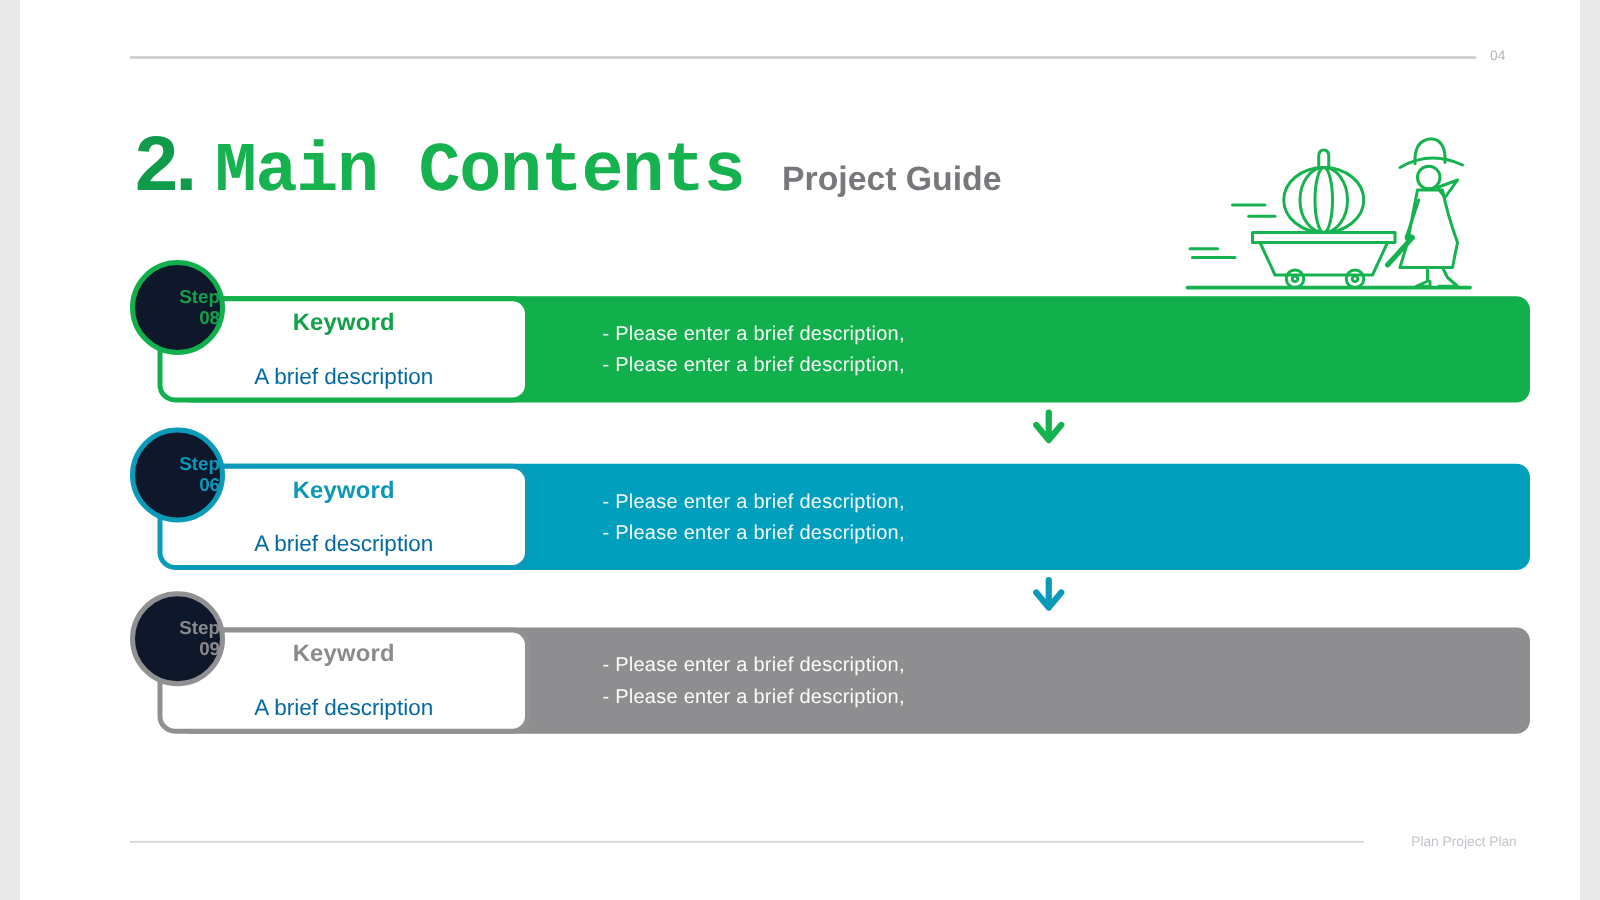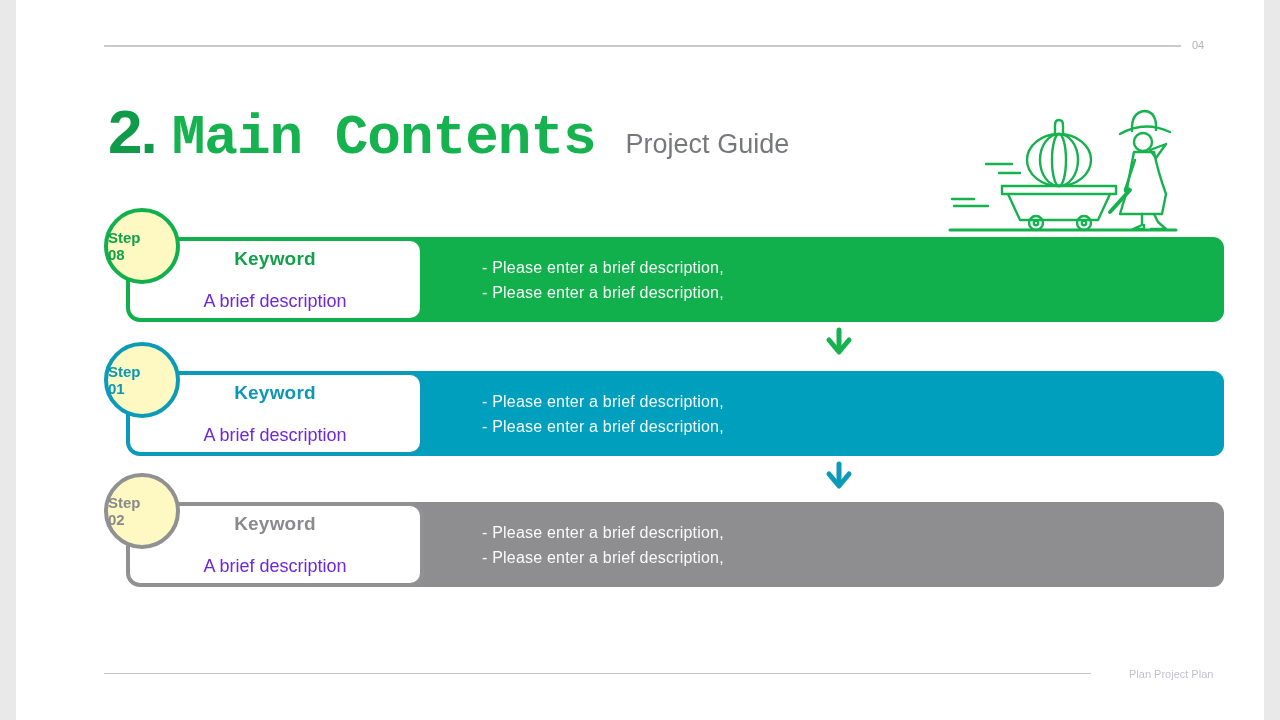--- a/index.html
+++ b/index.html
@@ -7,34 +7,34 @@
     position:relative;width:1248px;height:720px;background:#ffffff;
     font-family:"Liberation Sans","DejaVu Sans",sans-serif;overflow:hidden;margin:0 auto;
   }
   
   .top-rule{position:absolute;left:88px;top:45px;width:1077px;border-top:2px solid #cacace;}
   .page-number{position:absolute;left:1176px;top:39px;font-size:11px;color:#b2b2ba;}
   
   .title-block{position:absolute;left:92px;top:96px;display:flex;align-items:baseline;white-space:nowrap;}
   .title-number{font-size:62px;font-weight:bold;color:#0f9b49;letter-spacing:-2px;}
   .title-main{font-size:56px;font-weight:bold;color:#16b24f;margin-left:16px;letter-spacing:-1px;font-family:Liberation Mono, monospace;}
-  .title-subtitle{font-size:27px;font-weight:normal;color:#77787c;margin-left:30px;letter-spacing:0;}
+  .title-subtitle{font-size:27px;font-weight:bold;color:#77787c;margin-left:30px;letter-spacing:0;}
   
   .illustration{position:absolute;left:928px;top:100px;width:235px;height:135px;}
   .illustration svg{display:block;}
   
   .step-bar{position:absolute;left:126px;width:1082px;height:85px;border-radius:11px;z-index:1;
     display:flex;flex-direction:column;justify-content:center;box-sizing:border-box;padding-left:340px;}
   .bar-line{font-size:16px;line-height:25px;color:rgba(255,255,255,.96);letter-spacing:.2px;}
   .keyword-box{position:absolute;left:110px;width:298px;height:85px;background:#ffffff;border-radius:14px;
     box-sizing:border-box;z-index:2;display:flex;flex-direction:column;justify-content:center;align-items:center;gap:21px;}
   .keyword-label{font-size:19px;font-weight:bold;letter-spacing:.2px;}
-  .keyword-brief{font-size:18px;color:#6d28d9;}
-  .step-circle{position:absolute;left:88px;width:76px;height:76px;border-radius:50%;background:#fef9c3;
-    box-sizing:border-box;z-index:3;display:flex;flex-direction:column;justify-content:center;align-items:flex-start;
+  .keyword-brief{font-size:18px;color:#0369a1;}
+  .step-circle{position:absolute;left:88px;width:76px;height:76px;border-radius:50%;background:#0f172a;
+    box-sizing:border-box;z-index:3;display:flex;flex-direction:column;justify-content:center;align-items:flex-end;
     font-size:15px;font-weight:bold;line-height:17px;}
   
   .row-green .step-bar{background:#12b04c;}
   .row-green .keyword-box{border:4px solid #12b04c;}
   .row-green .keyword-label{color:#12a04a;}
   .row-green .step-circle{border:4px solid #12b04c;color:#12a04a;}
   .row-teal .step-bar{background:#009fbe;}
   .row-teal .keyword-box{border:4px solid #0b9ab8;}
   .row-teal .keyword-label{color:#0b97b5;}
   .row-teal .step-circle{border:4px solid #0b9ab8;color:#0b97b5;}
@@ -133,21 +133,21 @@
     <div class="step-bar">
       <div class="bar-line">- Please enter a brief description,</div>
       <div class="bar-line">- Please enter a brief description,</div>
     </div>
     <div class="keyword-box">
       <div class="keyword-label">Keyword</div>
       <div class="keyword-brief">A brief description</div>
     </div>
     <div class="step-circle">
       <span>Step</span>
-      <span>01</span>
+      <span>06</span>
     </div>
   </div>
 
   <div class="arrow-down arrow-2">
     <svg width="30" height="32" viewBox="0 0 30 32" fill="none" stroke="currentColor" stroke-width="5" stroke-linecap="round" stroke-linejoin="round">
       <path d="M15,3 V22"></path>
         <path d="M5,13 L15,25 L25,13"></path>
     </svg>
   </div>
 
@@ -155,20 +155,20 @@
     <div class="step-bar">
       <div class="bar-line">- Please enter a brief description,</div>
       <div class="bar-line">- Please enter a brief description,</div>
     </div>
     <div class="keyword-box">
       <div class="keyword-label">Keyword</div>
       <div class="keyword-brief">A brief description</div>
     </div>
     <div class="step-circle">
       <span>Step</span>
-      <span>02</span>
+      <span>09</span>
     </div>
   </div>
 
   <div class="footer-rule"></div>
   <div class="footer-brand">Plan Project Plan</div>
 
 </div>
 
 </body></html>

